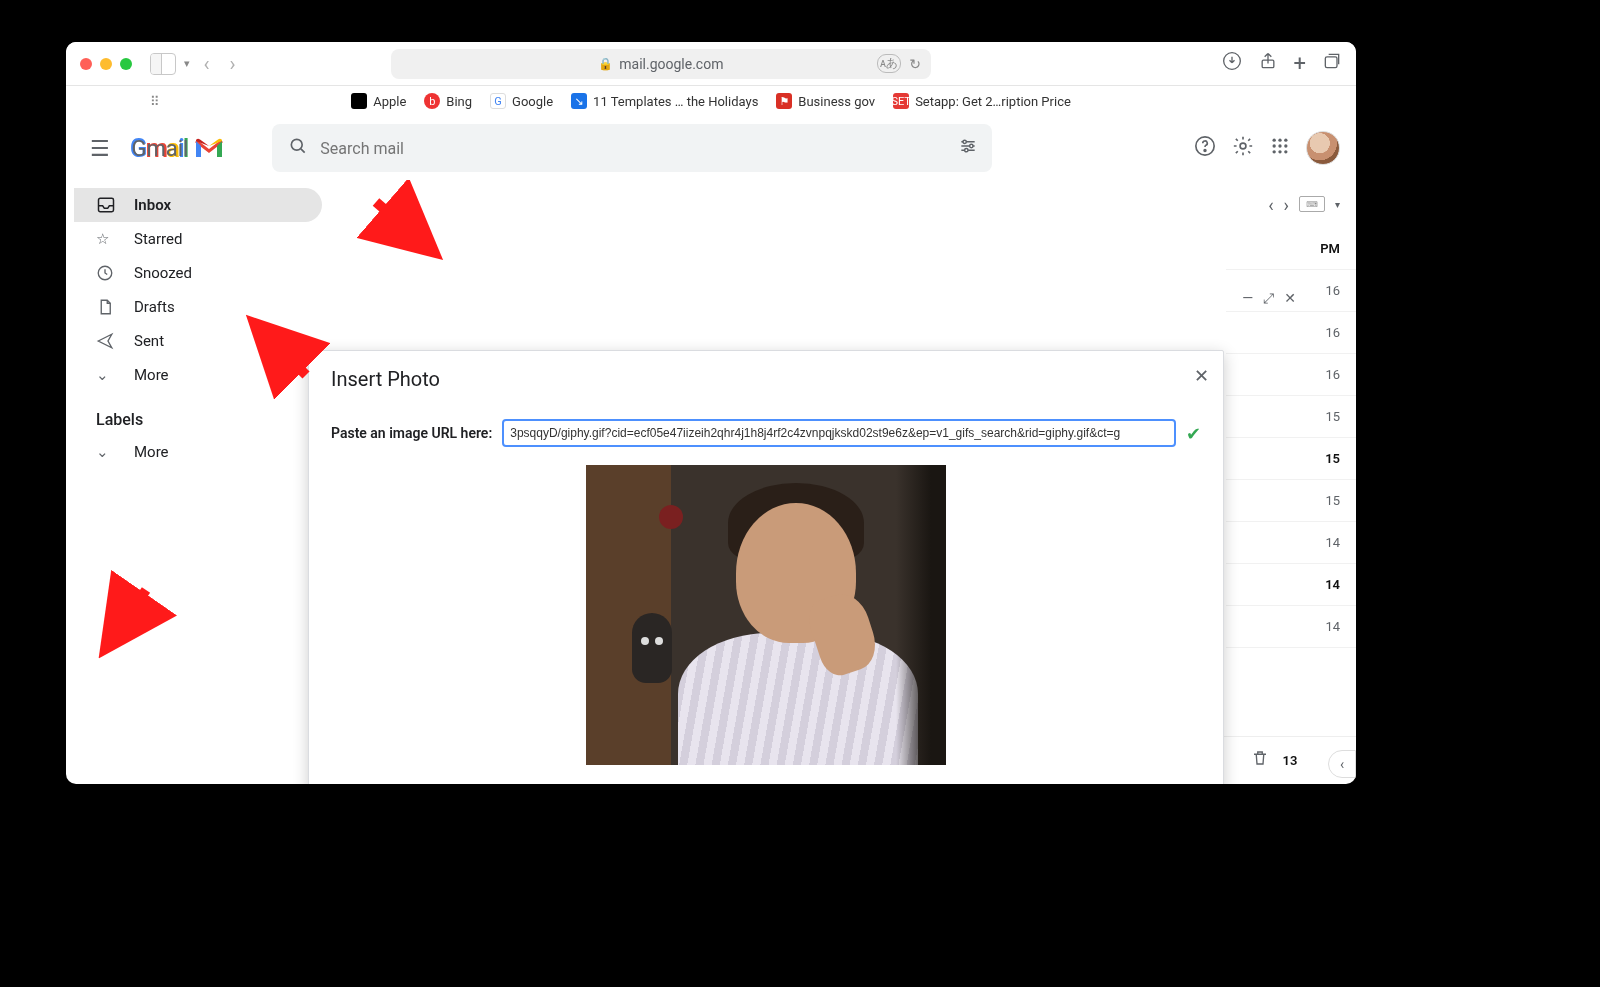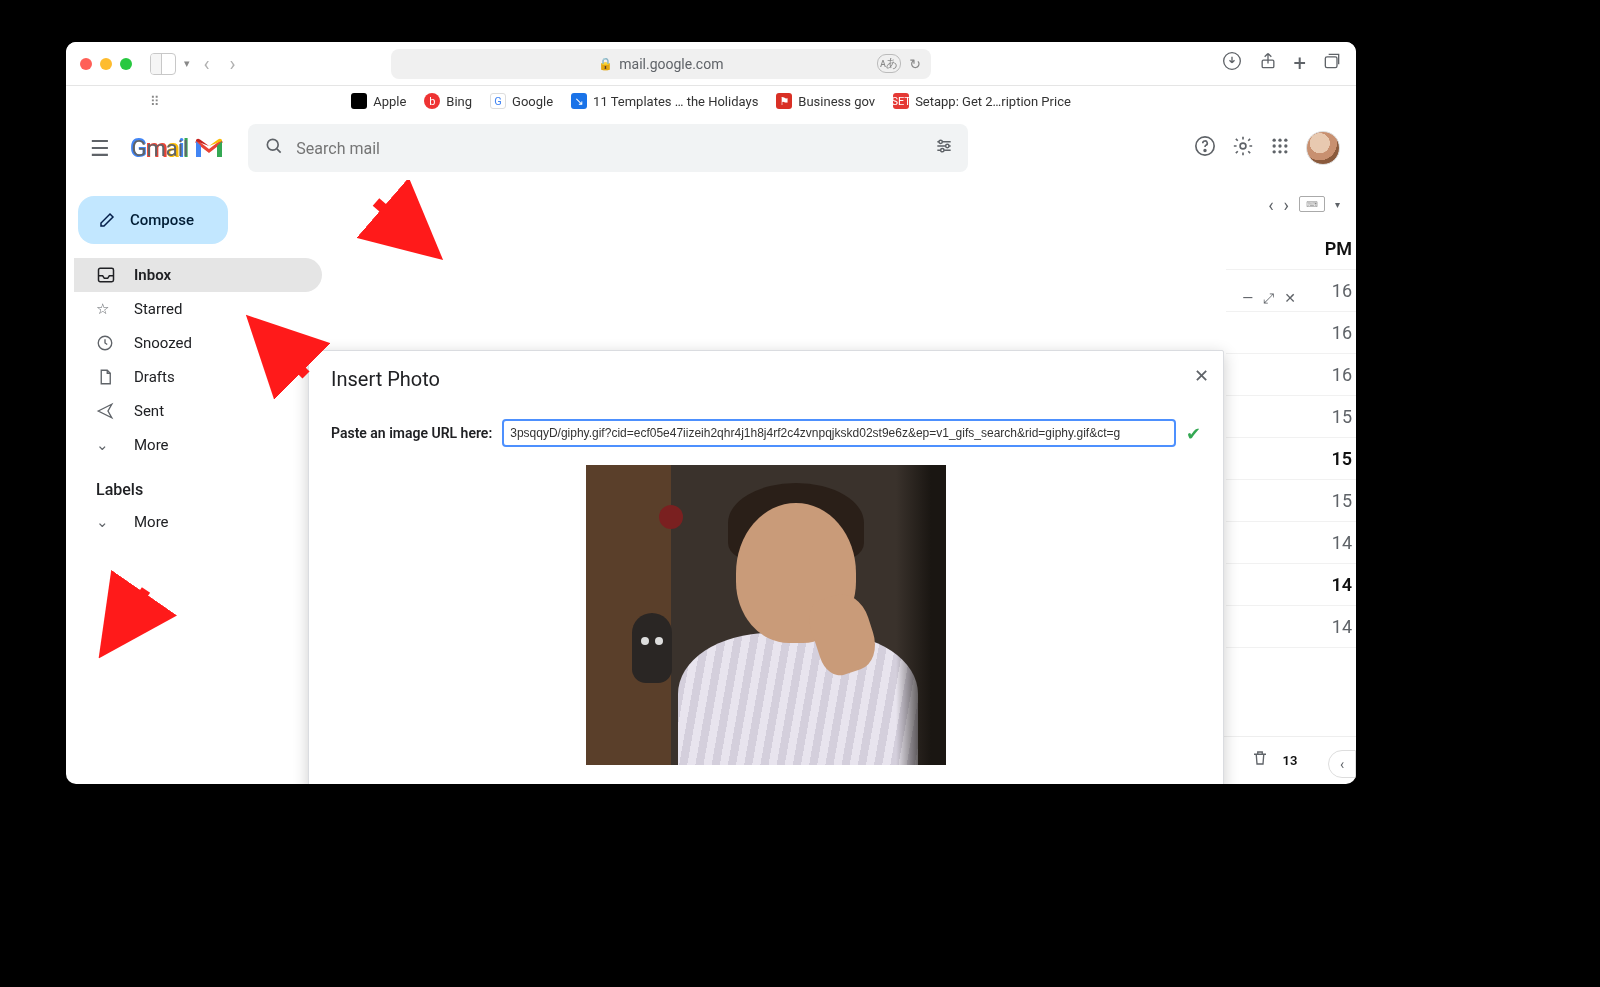--- a/index.html
+++ b/index.html
@@ -37,41 +37,41 @@
   .fav.blue{background:#1a73e8;}
   .fav.red{background:#d93025;}
   .fav.setapp{background:#e53935;}
   
   .gmail-header{height:64px;display:flex;align-items:center;padding:0 16px;gap:12px;border-bottom:0;}
   .burger{color:#5f6368;font-size:22px;padding:8px;cursor:pointer;}
   .gmail-logo{display:flex;align-items:center;gap:6px;}
   .gmail-m{font-size:26px;font-weight:500;letter-spacing:-2px;}
   .gmail-m .r{color:#ea4335;} .gmail-m .y{color:#fbbc04;} .gmail-m .b{color:#4285f4;} .gmail-m .g{color:#34a853;}
   .gmail-word{color:#5f6368;font-size:22px;}
-  .search-bar{flex:0 0 720px;margin-left:48px;height:48px;background:#f1f3f4;border-radius:8px;display:flex;align-items:center;padding:4px 16px;gap:12px;position:relative;}
+  .search-bar{flex:0 0 720px;margin-left:72px;height:48px;background:#f1f3f4;border-radius:8px;display:flex;align-items:center;padding:4px 16px;gap:12px;position:relative;}
   .search-bar input{flex:1;border:none;background:transparent;font-size:16px;outline:none;color:#5f6368;}
   .tune-icon{position:absolute;right:14px;color:#5f6368;font-size:18px;}
   .hdr-icons{margin-left:auto;display:flex;align-items:center;gap:16px;color:#5f6368;font-size:20px;}
   .avatar{width:34px;height:34px;border-radius:50%;background:radial-gradient(circle at 40% 35%, #e8c9b0 0 35%, #c89070 36% 60%, #8a5a3c 61% 100%);border:1px solid #ddd;}
   
   .gmail-body{flex:1;display:flex;position:relative;overflow:hidden;}
   .gsidebar{width:256px;padding:8px 0 8px 8px;}
   .compose{margin:8px 0 14px 4px;width:150px;height:48px;background:#c2e7ff;border-radius:16px;display:flex;align-items:center;gap:14px;padding:0 20px;color:#001d35;font-size:15px;font-weight:500;cursor:pointer;}
   .compose svg{width:18px;height:18px;}
   .navli{height:34px;display:flex;align-items:center;gap:18px;padding:0 12px 0 22px;color:#202124;font-size:15px;border-radius:0 18px 18px 0;cursor:pointer;}
   .navli.active{background:#e5e5e5;font-weight:600;}
   .navli .ico{width:20px;color:#5f6368;display:inline-flex;}
   .labels-h{padding:18px 0 6px 22px;color:#202124;font-size:16px;font-weight:500;}
   .gmain{flex:1;position:relative;}
   
   .mail-edge{position:absolute;right:0;top:0;bottom:0;width:130px;overflow:hidden;}
   .mail-edge .toolbar{height:48px;display:flex;align-items:center;justify-content:flex-end;padding-right:16px;gap:10px;color:#5f6368;}
   .toolbar .pager{font-size:18px;}
   .kbd-icon{width:26px;height:16px;border:1px solid #aaa;border-radius:2px;display:flex;align-items:center;justify-content:center;font-size:8px;color:#888;}
-  .mail-row{height:42px;border-bottom:1px solid #f1f1f1;display:flex;align-items:center;justify-content:flex-end;padding-right:4px;color:#5f6368;font-size:18px;}
+  .mail-row{height:42px;border-bottom:1px solid #f1f1f1;display:flex;align-items:center;justify-content:flex-end;padding-right:16px;color:#5f6368;font-size:13px;}
   
   .compose-pop{position:absolute;right:60px;top:110px;display:flex;gap:10px;color:#5f6368;font-size:14px;}
   
   .bottom-row{position:absolute;left:272px;right:0;bottom:0;height:48px;display:flex;align-items:center;padding:0 16px;gap:14px;border-top:1px solid #eee;}
   .bottom-row .chk{width:16px;height:16px;border:1.5px solid #bbb;border-radius:3px;}
   .bottom-row .star{color:#bbb;font-size:18px;}
   .bottom-row .sender{font-weight:600;color:#202124;font-size:14px;width:190px;}
   .bottom-row .subj{color:#202124;font-size:14px;}
   
   .compose-toolbar{position:absolute;right:56px;bottom:0;height:48px;display:flex;align-items:center;gap:10px;}
@@ -239,26 +239,20 @@
             <circle cx="12" cy="19" r="2"></circle>
             <circle cx="19" cy="19" r="2"></circle>
           </svg></span>
       <div class="avatar"></div>
     </div>
   </div>
 
   <div class="gmail-body">
 
     <div class="gsidebar">
-      <div class="compose">
-        <svg viewBox="0 0 24 24" fill="none" stroke="#041e49" stroke-width="2">
-            <path d="M4 20h4L20 8l-4-4L4 16v4z"></path>
-          </svg>
-        <span>Compose</span>
-      </div>
       <div class="navli active">
         <span class="ico">
             <svg width="20" height="20" viewBox="0 0 24 24" fill="none" stroke="#202124" stroke-width="1.8">
               <rect x="3" y="4" width="18" height="16" rx="2"></rect>
               <path d="M3 13h5l2 3h4l2-3h5"></path>
             </svg>
           </span>
         <span>Inbox</span>
       </div>
       <div class="navli">

